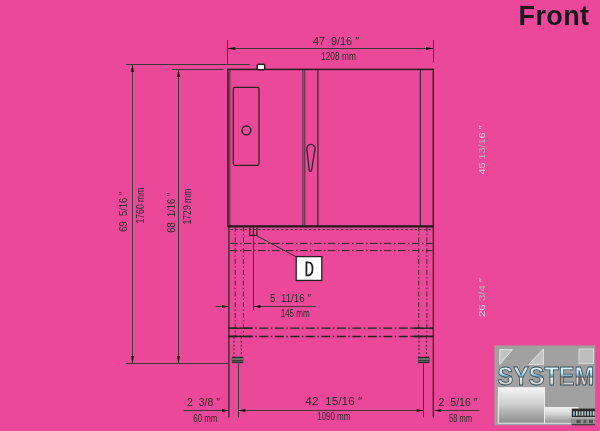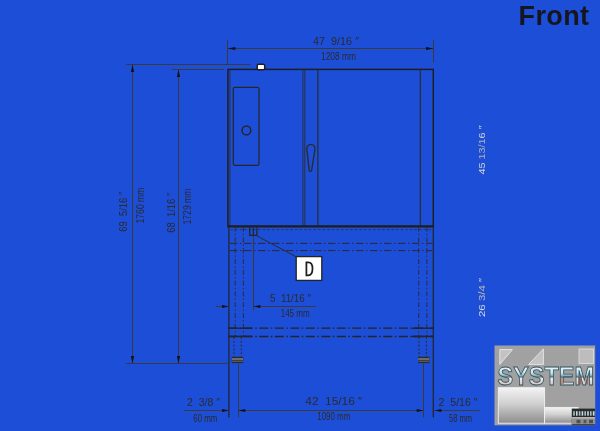--- a/index.html
+++ b/index.html
@@ -1,16 +1,16 @@
 <!DOCTYPE html>
 <html><head>
 <meta charset="utf-8">
 <style>
 html,body{margin:0;padding:0;background:#fff;}
-#page{position:relative;width:600px;height:431px;background:#1d4ed8;overflow:hidden;}
+#page{position:relative;width:600px;height:431px;background:#ec4899;overflow:hidden;}
 svg{position:absolute;left:0;top:0;}
 text{font-family:"Liberation Sans",sans-serif;}
 .dim{font-size:10.5px;fill:#2b2b2b;}
 </style>
 </head>
 <body>
 <div id="page">
 <svg width="600" height="431" viewBox="0 0 600 431">
 <defs>
 <linearGradient id="silver" x1="0" y1="0" x2="0" y2="1">

